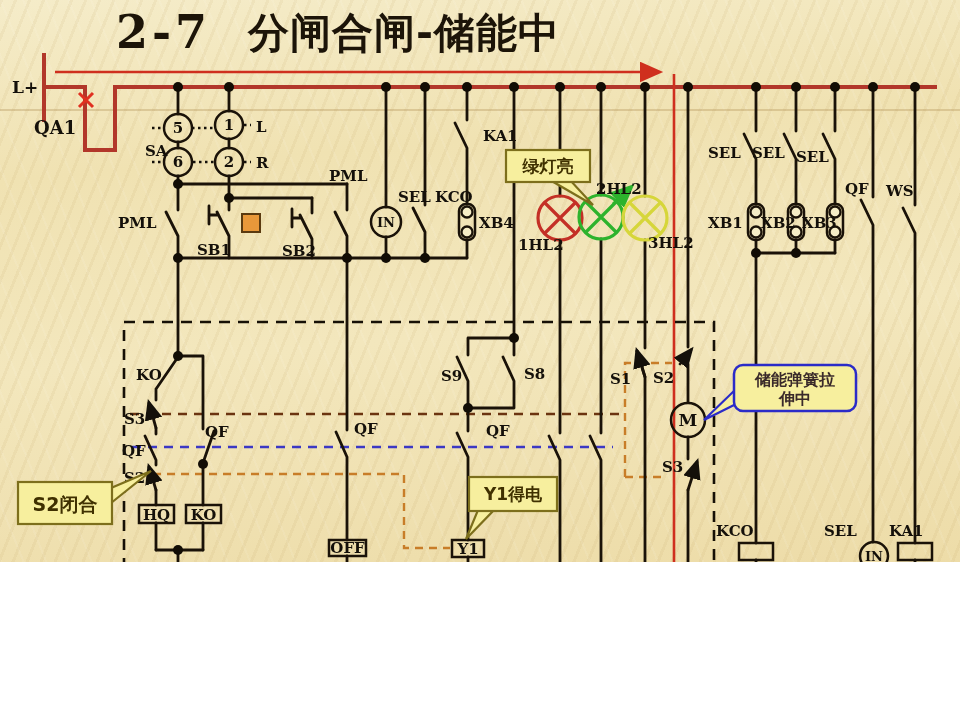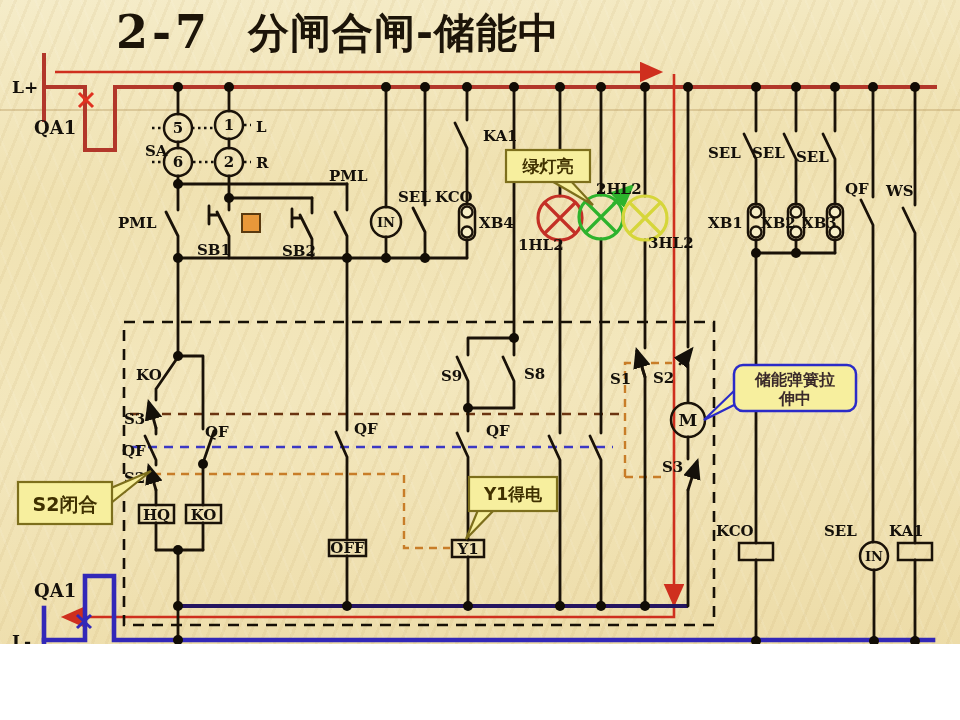--- a/index.html
+++ b/index.html
@@ -1,17 +1,17 @@
 <!DOCTYPE html>
 <html style="--busred: #b2372a; --hlred: #cf2f1e; --busblue: #3328b8; --navy: #251560; --wire: #1a1208; --lampred: #c43026; --lampgreen: #2db32d; --lampyellow: #d6d63a; --cfill: #f7ef9e; --cborder: #7d6f1c; --springborder: #2b2bc8; --dorange: #c87d28; --dbrown: #6b3410; --dblue: #3c38c4; --btnorange: #e8983a;"><head>
 <meta charset="utf-8">
 <style>
   html,body{margin:0;padding:0;}
   .stage{
-    width:960px;height:644px;position:relative;overflow:hidden;
+    width:960px;height:562px;position:relative;overflow:hidden;
     font-family:"DejaVu Serif","Liberation Serif",serif;
     background:
       repeating-linear-gradient(112deg, rgba(187,156,92,0.10) 0 3px, rgba(255,255,255,0) 3px 13px),
       repeating-linear-gradient(68deg, rgba(255,255,255,0.08) 0 2px, rgba(255,255,255,0) 2px 21px),
       linear-gradient(175deg,#f5ecc9 0%,#f0e2b2 28%,#f3e7bd 58%,#eddca8 100%);
   }
   svg{position:absolute;left:0;top:0;}
   .w{stroke:var(--wire,#1a1208);stroke-width:2.8;fill:none;stroke-linecap:round;}
   .sym{stroke:var(--wire,#1a1208);stroke-width:2.5;fill:none;}
   .symfill{stroke:var(--wire,#1a1208);stroke-width:2.3;fill:#f6edc6;}

